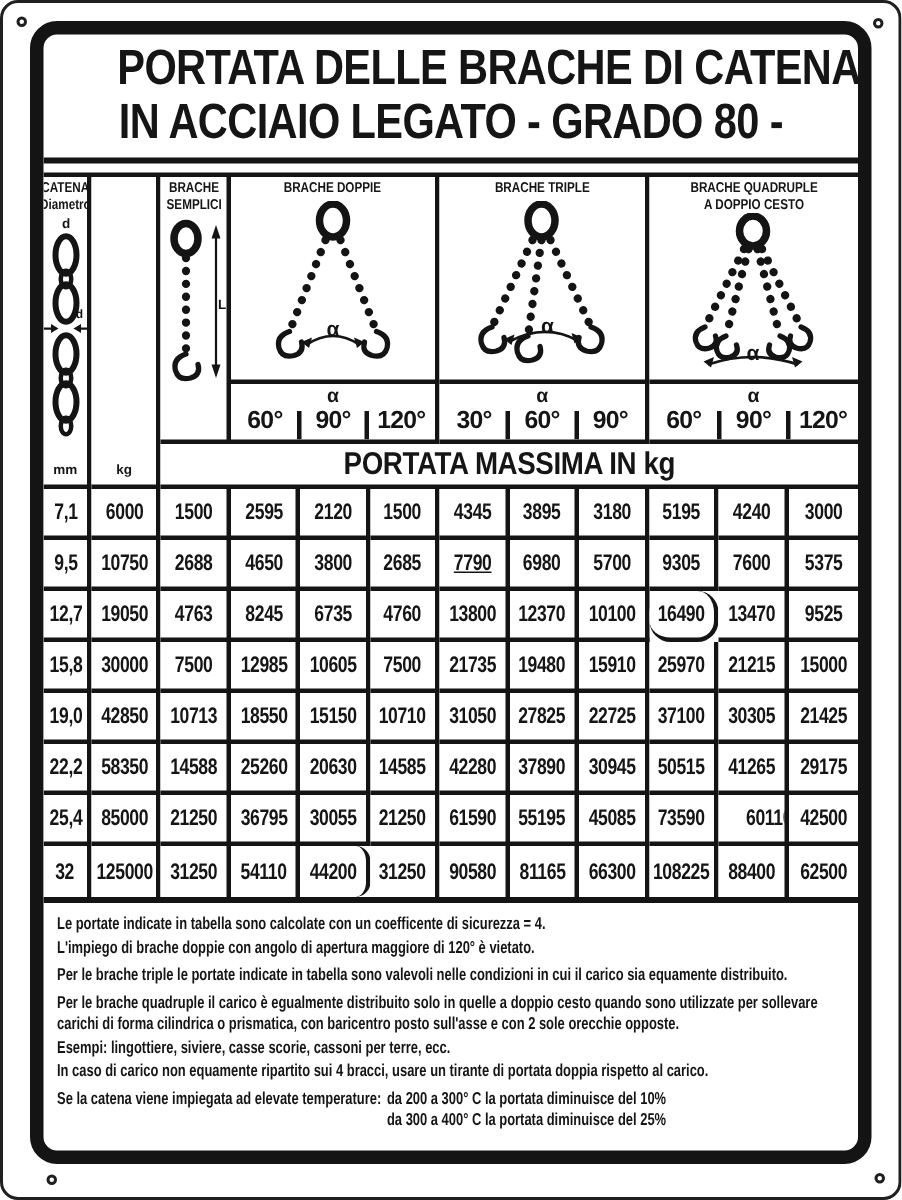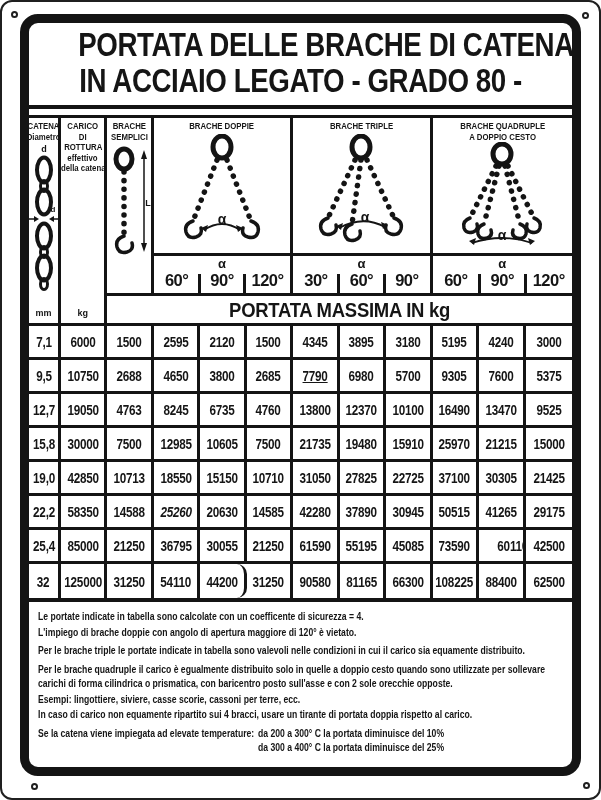--- a/index.html
+++ b/index.html
@@ -86,27 +86,20 @@
           <ellipse class="ring2" cx="15" cy="94" rx="7" ry="12.5"></ellipse>
           <ellipse class="ring3" cx="15" cy="110" rx="3.5" ry="5.5"></ellipse>
           <ellipse class="ring2" cx="15" cy="126" rx="7" ry="12.5"></ellipse>
           <ellipse class="ring3" cx="15" cy="142" rx="3.5" ry="5.5"></ellipse>
         </svg>
         <div class="spacer"></div>
         <div class="unit">mm</div>
       </div>
 
       <div class="cell hdr" style="grid-column:2; grid-row:1/4;">
-        <div class="htitle">
-          <span class="hx">CARICO</span><br>
-          <span class="hx">DI</span><br>
-          <span class="hx">ROTTURA</span><br>
-          <span class="hx">effettivo</span><br>
-          <span class="hx">della catena</span>
-        </div>
         <div class="spacer"></div>
         <div class="unit">kg</div>
       </div>
 
       <div class="cell hdr" style="grid-column:3; grid-row:1/3;">
         <div class="htitle">
           <span class="hx">BRACHE</span><br>
           <span class="hx">SEMPLICI</span>
         </div>
         <svg width="46" height="116" viewBox="0 0 46 116" style="margin-top:4px">
@@ -307,21 +300,21 @@
         </div>
         <div class="cell" style="grid-area: 6 / 7;">
           <span class="cx">13800</span>
         </div>
         <div class="cell" style="grid-area: 6 / 8;">
           <span class="cx">12370</span>
         </div>
         <div class="cell" style="grid-area: 6 / 9;">
           <span class="cx">10100</span>
         </div>
-        <div class="cell" style="grid-area: 6 / 10;">
+        <div class="cell" style="grid-area: 6 / 10; border-radius: 14px;">
           <span class="cx">16490</span>
         </div>
         <div class="cell" style="grid-area: 6 / 11;">
           <span class="cx">13470</span>
         </div>
         <div class="cell nr" style="grid-area: 6 / 12;">
           <span class="cx">9525</span>
         </div>
         <div class="cell" style="grid-area: 7 / 1;">
           <span class="cx">15,8</span>
@@ -397,21 +390,21 @@
         </div>
         <div class="cell" style="grid-area: 9 / 1;">
           <span class="cx">22,2</span>
         </div>
         <div class="cell" style="grid-area: 9 / 2;">
           <span class="cx">58350</span>
         </div>
         <div class="cell" style="grid-area: 9 / 3;">
           <span class="cx">14588</span>
         </div>
-        <div class="cell" style="grid-area: 9 / 4; font-style: italic;">
+        <div class="cell" style="grid-area: 9 / 4;">
           <span class="cx">25260</span>
         </div>
         <div class="cell" style="grid-area: 9 / 5;">
           <span class="cx">20630</span>
         </div>
         <div class="cell" style="grid-area: 9 / 6;">
           <span class="cx">14585</span>
         </div>
         <div class="cell" style="grid-area: 9 / 7;">
           <span class="cx">42280</span>

